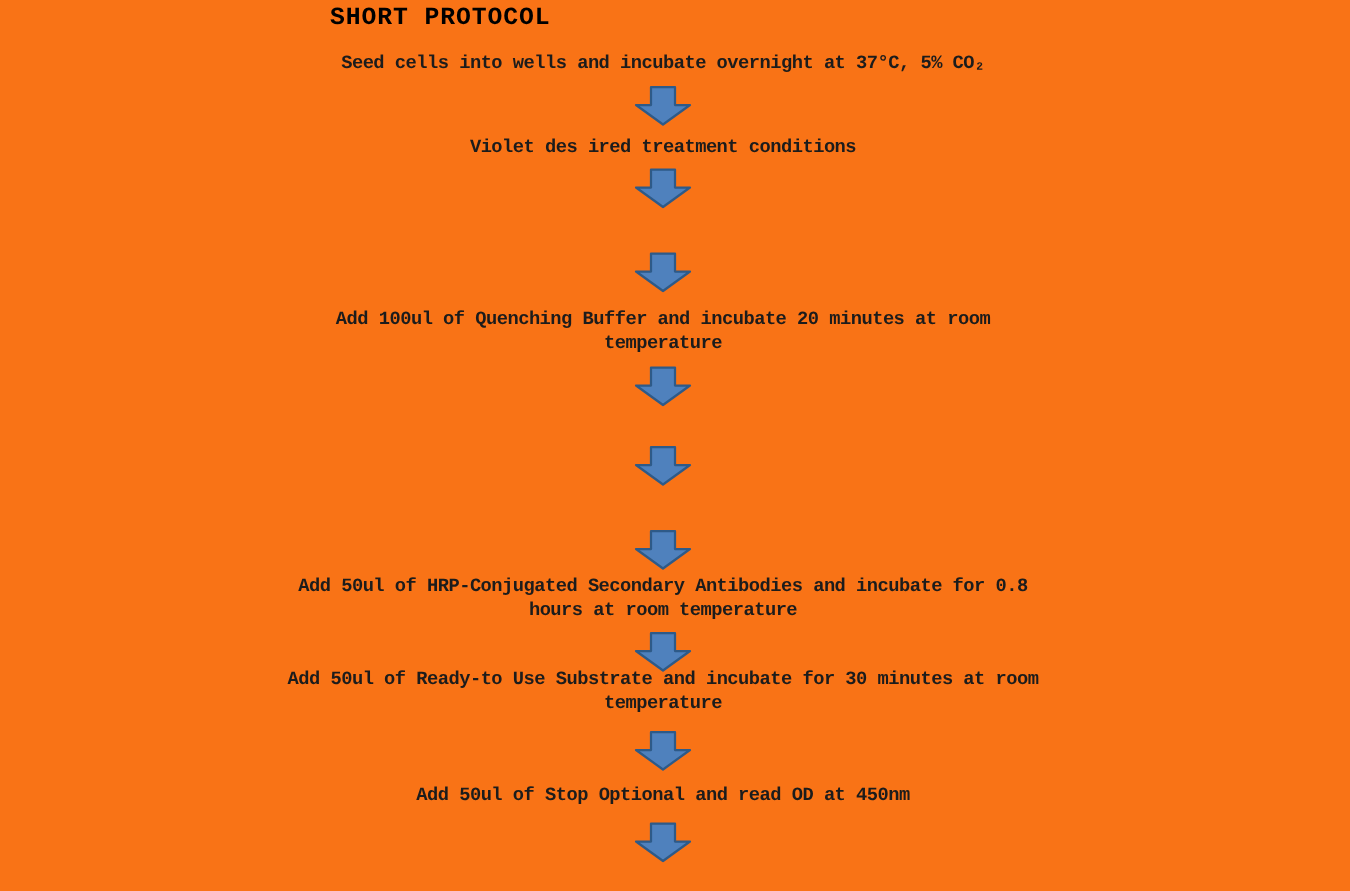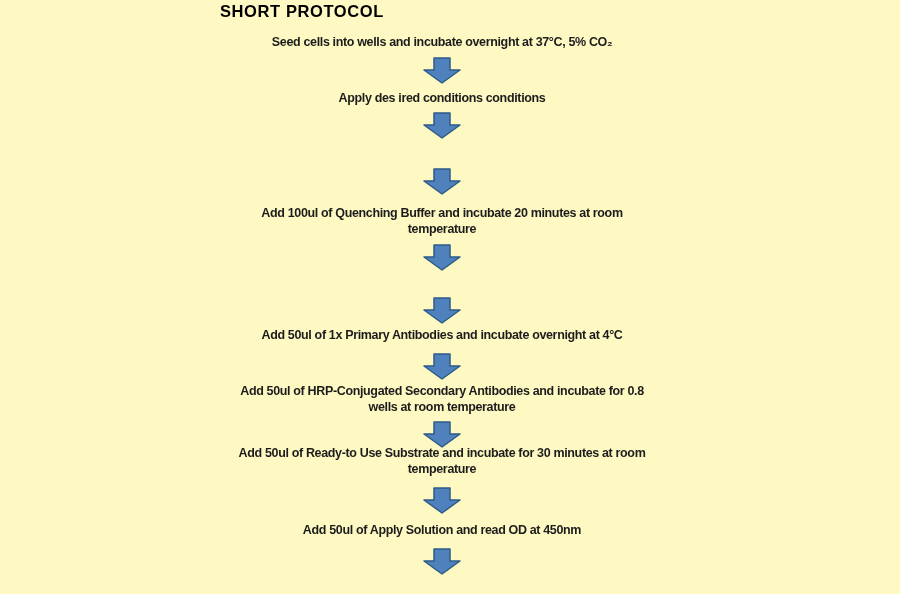--- a/index.html
+++ b/index.html
@@ -4,23 +4,23 @@
 <style>
   html, body {
     margin: 0;
     padding: 0;
     background: #ffffff;
   }
   .canvas {
     position: relative;
     width: 900px;
     height: 594px;
-    background: #fef9c3;
+    background: #f97316;
     overflow: hidden;
-    font-family: Liberation Sans, sans-serif;
+    font-family: Liberation Mono, monospace;
   }
   .title {
     position: absolute;
     left: 220px;
     top: 2px;
     margin: 0;
     font-size: 16.5px;
     font-weight: bold;
     letter-spacing: 0.6px;
     color: #000000;
@@ -76,21 +76,21 @@
       <div class="line">Seed cells into wells and incubate overnight at 37°C, 5% CO₂</div>
     </div>
 
     <div class="arrow" style="top:57px">
       <svg viewBox="0 0 38 27">
           <polygon points="11,1 27,1 27,13 37,13 19,26 1,13 11,13" fill="#4f81bd" stroke="#2e5a88"></polygon>
         </svg>
     </div>
 
     <div class="step" style="top:90px">
-      <div class="line">Apply des ired conditions conditions</div>
+      <div class="line">Violet des ired treatment conditions</div>
     </div>
 
     <div class="arrow" style="top:112px">
       <svg viewBox="0 0 38 27">
           <polygon points="11,1 27,1 27,13 37,13 19,26 1,13 11,13" fill="#4f81bd" stroke="#2e5a88"></polygon>
         </svg>
     </div>
 
 
     <div class="arrow" style="top:168px">
@@ -110,54 +110,51 @@
         </svg>
     </div>
 
 
     <div class="arrow" style="top:297px">
       <svg viewBox="0 0 38 27">
           <polygon points="11,1 27,1 27,13 37,13 19,26 1,13 11,13" fill="#4f81bd" stroke="#2e5a88"></polygon>
         </svg>
     </div>
 
-    <div class="step" style="top:327px">
-      <div class="line">Add 50ul of 1x Primary Antibodies and incubate overnight at 4°C</div>
-    </div>
 
     <div class="arrow" style="top:353px">
       <svg viewBox="0 0 38 27">
           <polygon points="11,1 27,1 27,13 37,13 19,26 1,13 11,13" fill="#4f81bd" stroke="#2e5a88"></polygon>
         </svg>
     </div>
 
     <div class="step" style="top:383px">
       <div class="line">Add 50ul of HRP-Conjugated Secondary Antibodies and incubate for 0.8</div>
-      <div class="line">wells at room temperature</div>
+      <div class="line">hours at room temperature</div>
     </div>
 
     <div class="arrow" style="top:421px">
       <svg viewBox="0 0 38 27">
           <polygon points="11,1 27,1 27,13 37,13 19,26 1,13 11,13" fill="#4f81bd" stroke="#2e5a88"></polygon>
         </svg>
     </div>
 
     <div class="step" style="top:445px">
       <div class="line">Add 50ul of Ready-to Use Substrate and incubate for 30 minutes at room</div>
       <div class="line">temperature</div>
     </div>
 
     <div class="arrow" style="top:487px">
       <svg viewBox="0 0 38 27">
           <polygon points="11,1 27,1 27,13 37,13 19,26 1,13 11,13" fill="#4f81bd" stroke="#2e5a88"></polygon>
         </svg>
     </div>
 
     <div class="step" style="top:522px">
-      <div class="line">Add 50ul of Apply Solution and read OD at 450nm</div>
+      <div class="line">Add 50ul of Stop Optional and read OD at 450nm</div>
     </div>
 
     <div class="arrow" style="top:548px">
       <svg viewBox="0 0 38 27">
           <polygon points="11,1 27,1 27,13 37,13 19,26 1,13 11,13" fill="#4f81bd" stroke="#2e5a88"></polygon>
         </svg>
     </div>
 
 
   </div>

